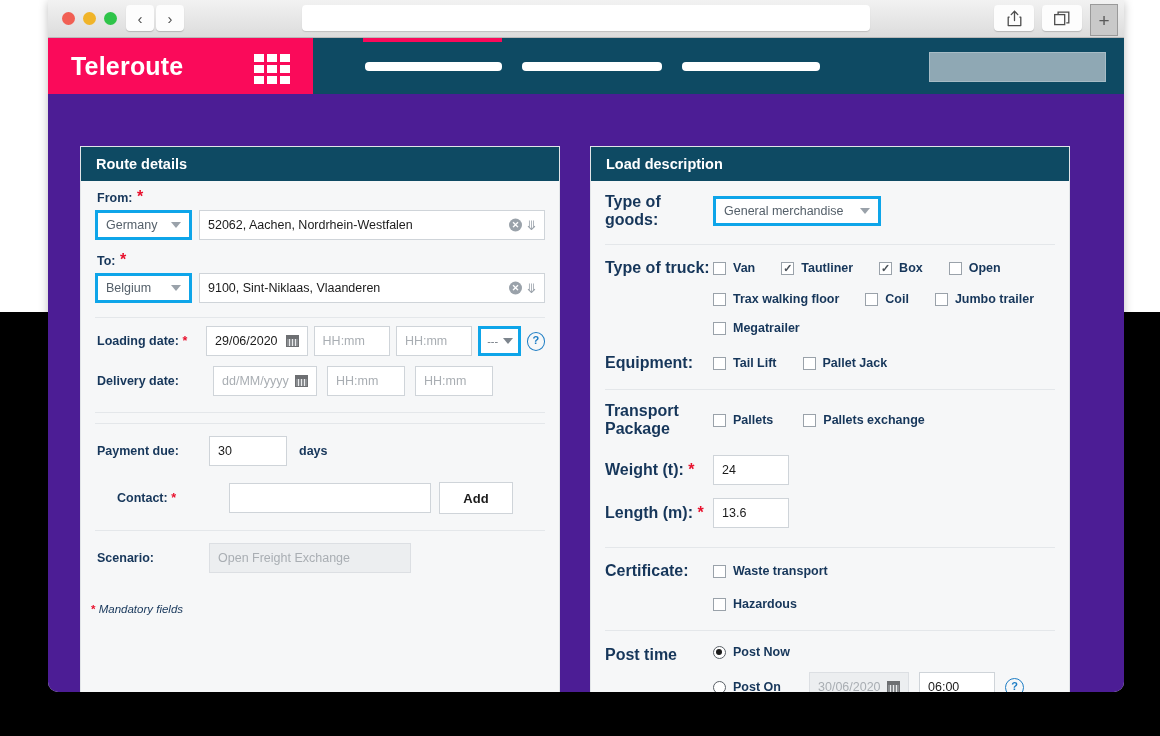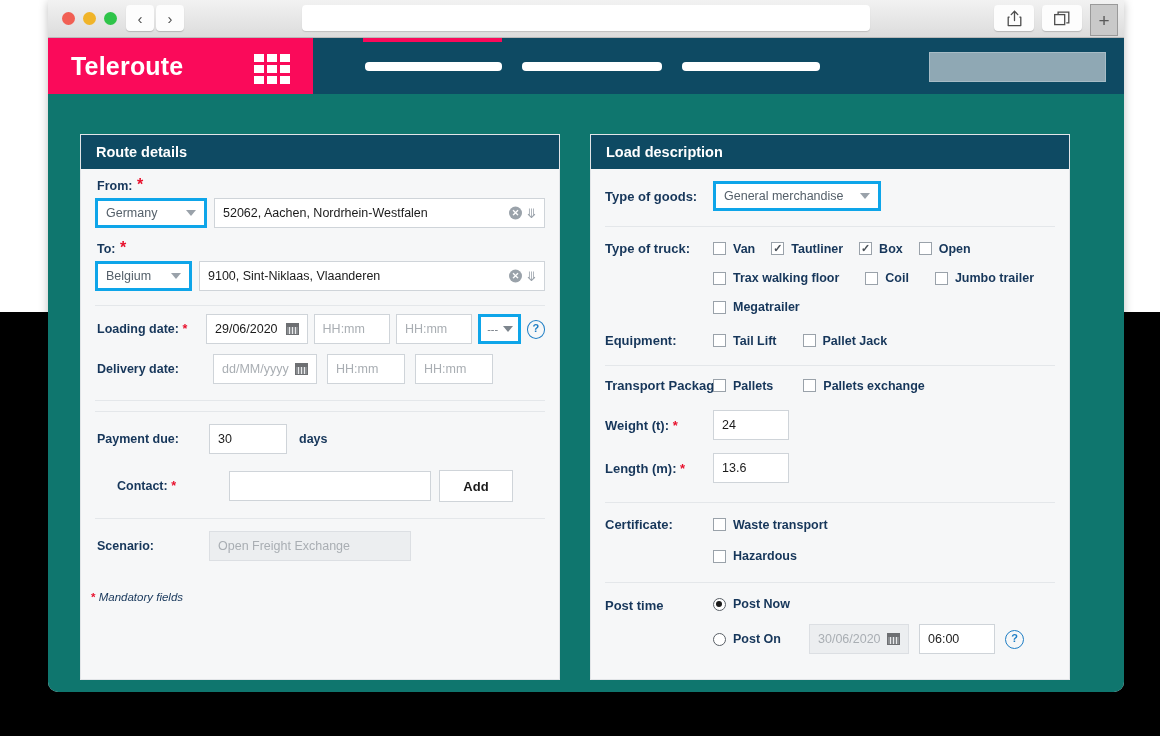--- a/index.html
+++ b/index.html
@@ -77,22 +77,22 @@
   .navlinks{display:flex;align-items:center;gap:20px;padding-left:52px;}
   .navbar-item{width:137px;height:9px;background:#fff;border-radius:4px;}
   .navbar-item.n2{width:140px;}
   .navbar-item.n3{width:138px;}
   .accountbox{
     position:absolute;right:18px;top:14px;width:175px;height:28px;
     background:#8fa8b4;border:1px solid #a7bcc6;
   }
   
   .content{
-    background:#0f766e;height:599px;position:relative;
-    padding:40px 0 0 0;box-sizing:border-box;
+    background:#4c1d95;height:599px;position:relative;
+    padding:52px 0 0 0;box-sizing:border-box;
   }
   .columns{display:flex;gap:30px;padding-left:32px;}
   .panel{width:480px;background:#f6f7f8;border:1px solid #e2e5e8;box-sizing:border-box;}
   .panel-head{
     background:#0e4a63;color:#fff;font-size:14.5px;font-weight:bold;
     padding:9px 0 9px 15px;
   }
   .panel-body{padding:0 14px 12px 14px;}
   .row{display:flex;align-items:center;padding:8px 0;}
   .sep{border-top:1px solid #e4e7ea;}
@@ -161,21 +161,21 @@
   .cb.checked::after{content:"\2713";}
   .rb{
     width:13px;height:13px;border:1.4px solid #5a6067;border-radius:50%;background:#fff;
     box-sizing:border-box;position:relative;
   }
   .rb.sel::after{
     content:"";position:absolute;left:2.2px;top:2.2px;width:6.2px;height:6.2px;
     border-radius:50%;background:#1b1b1b;
   }
   .loadrow{display:flex;align-items:center;padding:9px 0;}
-  .loadlbl{width:108px;color:#16365a;font-size:13px;font-weight:bold;flex:none;}
+  .loadlbl{width:108px;color:#16365a;font-size:16px;font-weight:bold;flex:none;}
   .cbgroup{display:flex;align-items:center;}
 </style>
 </head>
 <body>
 
 <div class="page-backdrop"></div>
 
 <div class="browser">
 
   <div class="toolbar">
@@ -235,21 +235,21 @@
 
       <div class="panel">
         <div class="panel-head">Route details</div>
         <div class="panel-body">
 
           <div style="padding:7px 0 2px 2px;">
             <span class="lbl">From:</span>
             <span class="req"> *</span>
           </div>
           <div class="row" style="padding-top:2px;gap:7px;">
-            <div class="selbox" style="width:112px;">
+            <div class="selbox" style="width:97px;">
               <span>Germany</span>
               <span class="caret"></span>
             </div>
             <div class="loc">
               <div class="fld">52062, Aachen, Nordrhein-Westfalen</div>
               <div class="loc-icons">
                 <span class="clear-ic">✕</span>
                 <span style="font-size:13px;line-height:10px;">⤋</span>
               </div>
             </div>
@@ -343,21 +343,21 @@
             <div class="selbox" style="width:168px;">
               <span>General merchandise</span>
               <span class="caret"></span>
             </div>
           </div>
 
           <div class="sep" style="margin-top:6px;"></div>
 
           <div class="loadrow" style="padding-top:14px;">
             <span class="loadlbl">Type of truck:</span>
-            <div class="cbgroup" style="gap:16px;">
+            <div class="cbgroup" style="gap:26px;">
               <label class="cbwrap">
                 <span class="cb"></span>
                 <span>Van</span>
               </label>
               <label class="cbwrap">
                 <span class="cb checked"></span>
                 <span>Tautliner</span>
               </label>
               <label class="cbwrap">
                 <span class="cb checked"></span>

